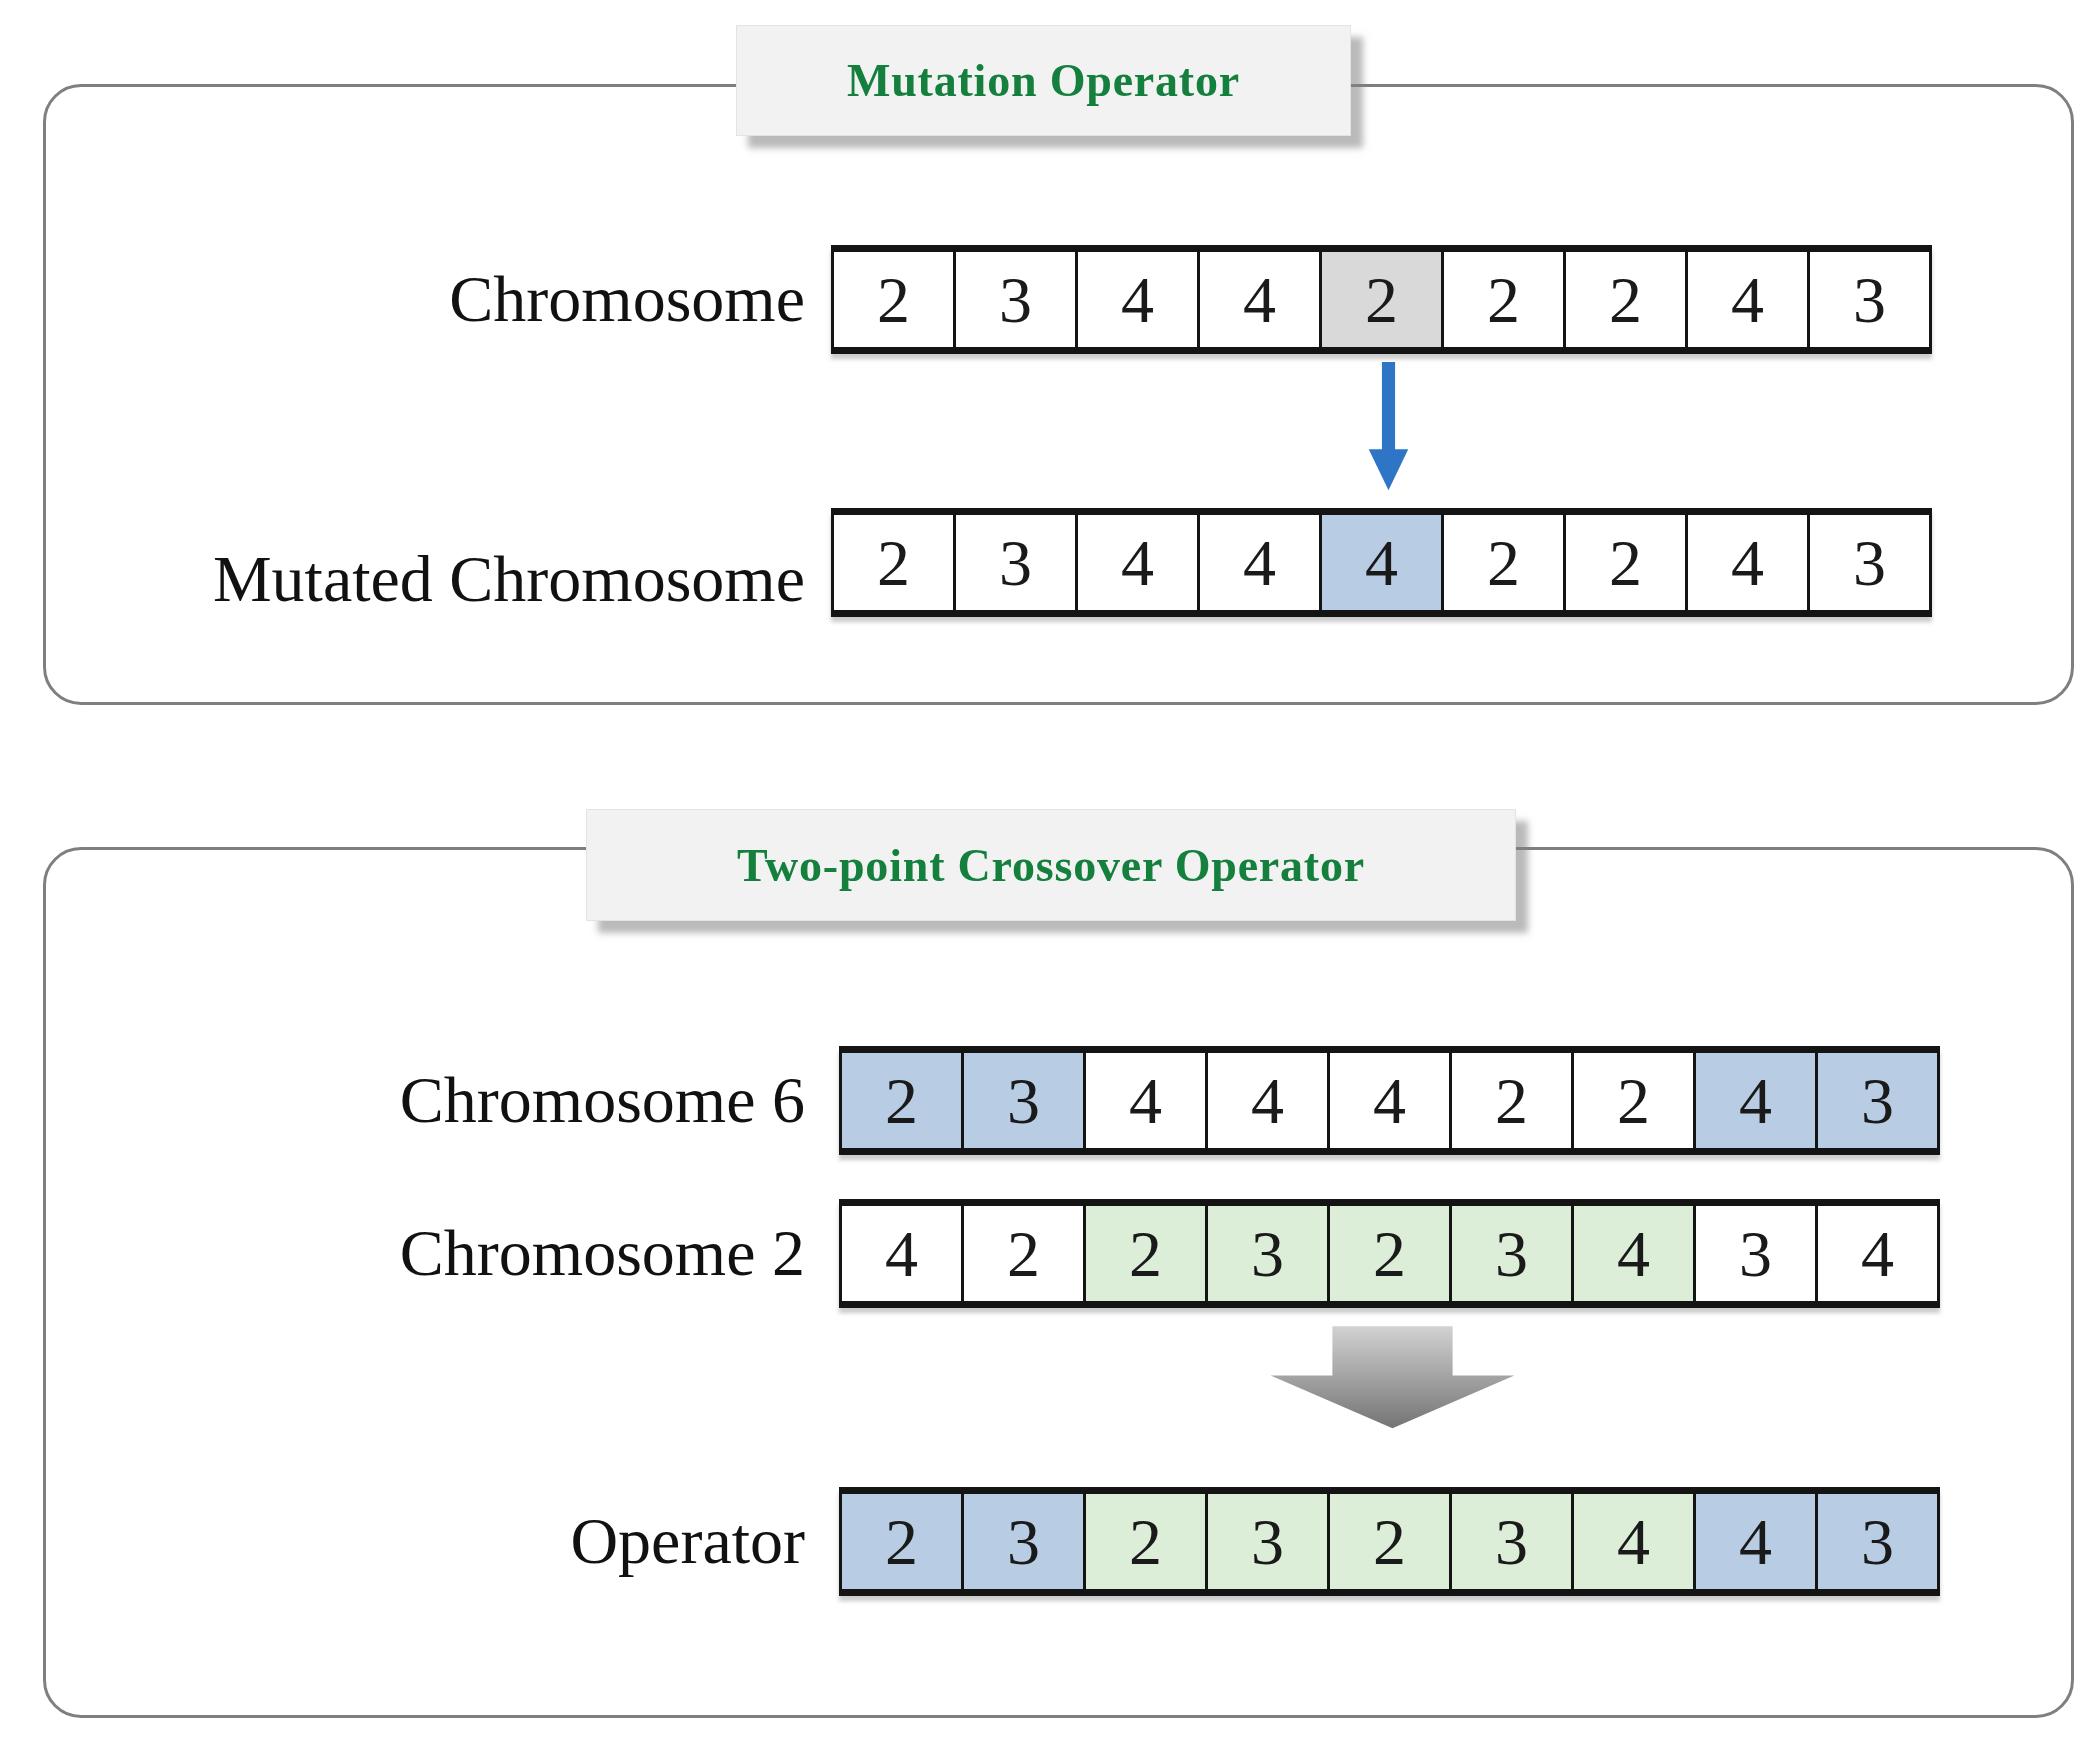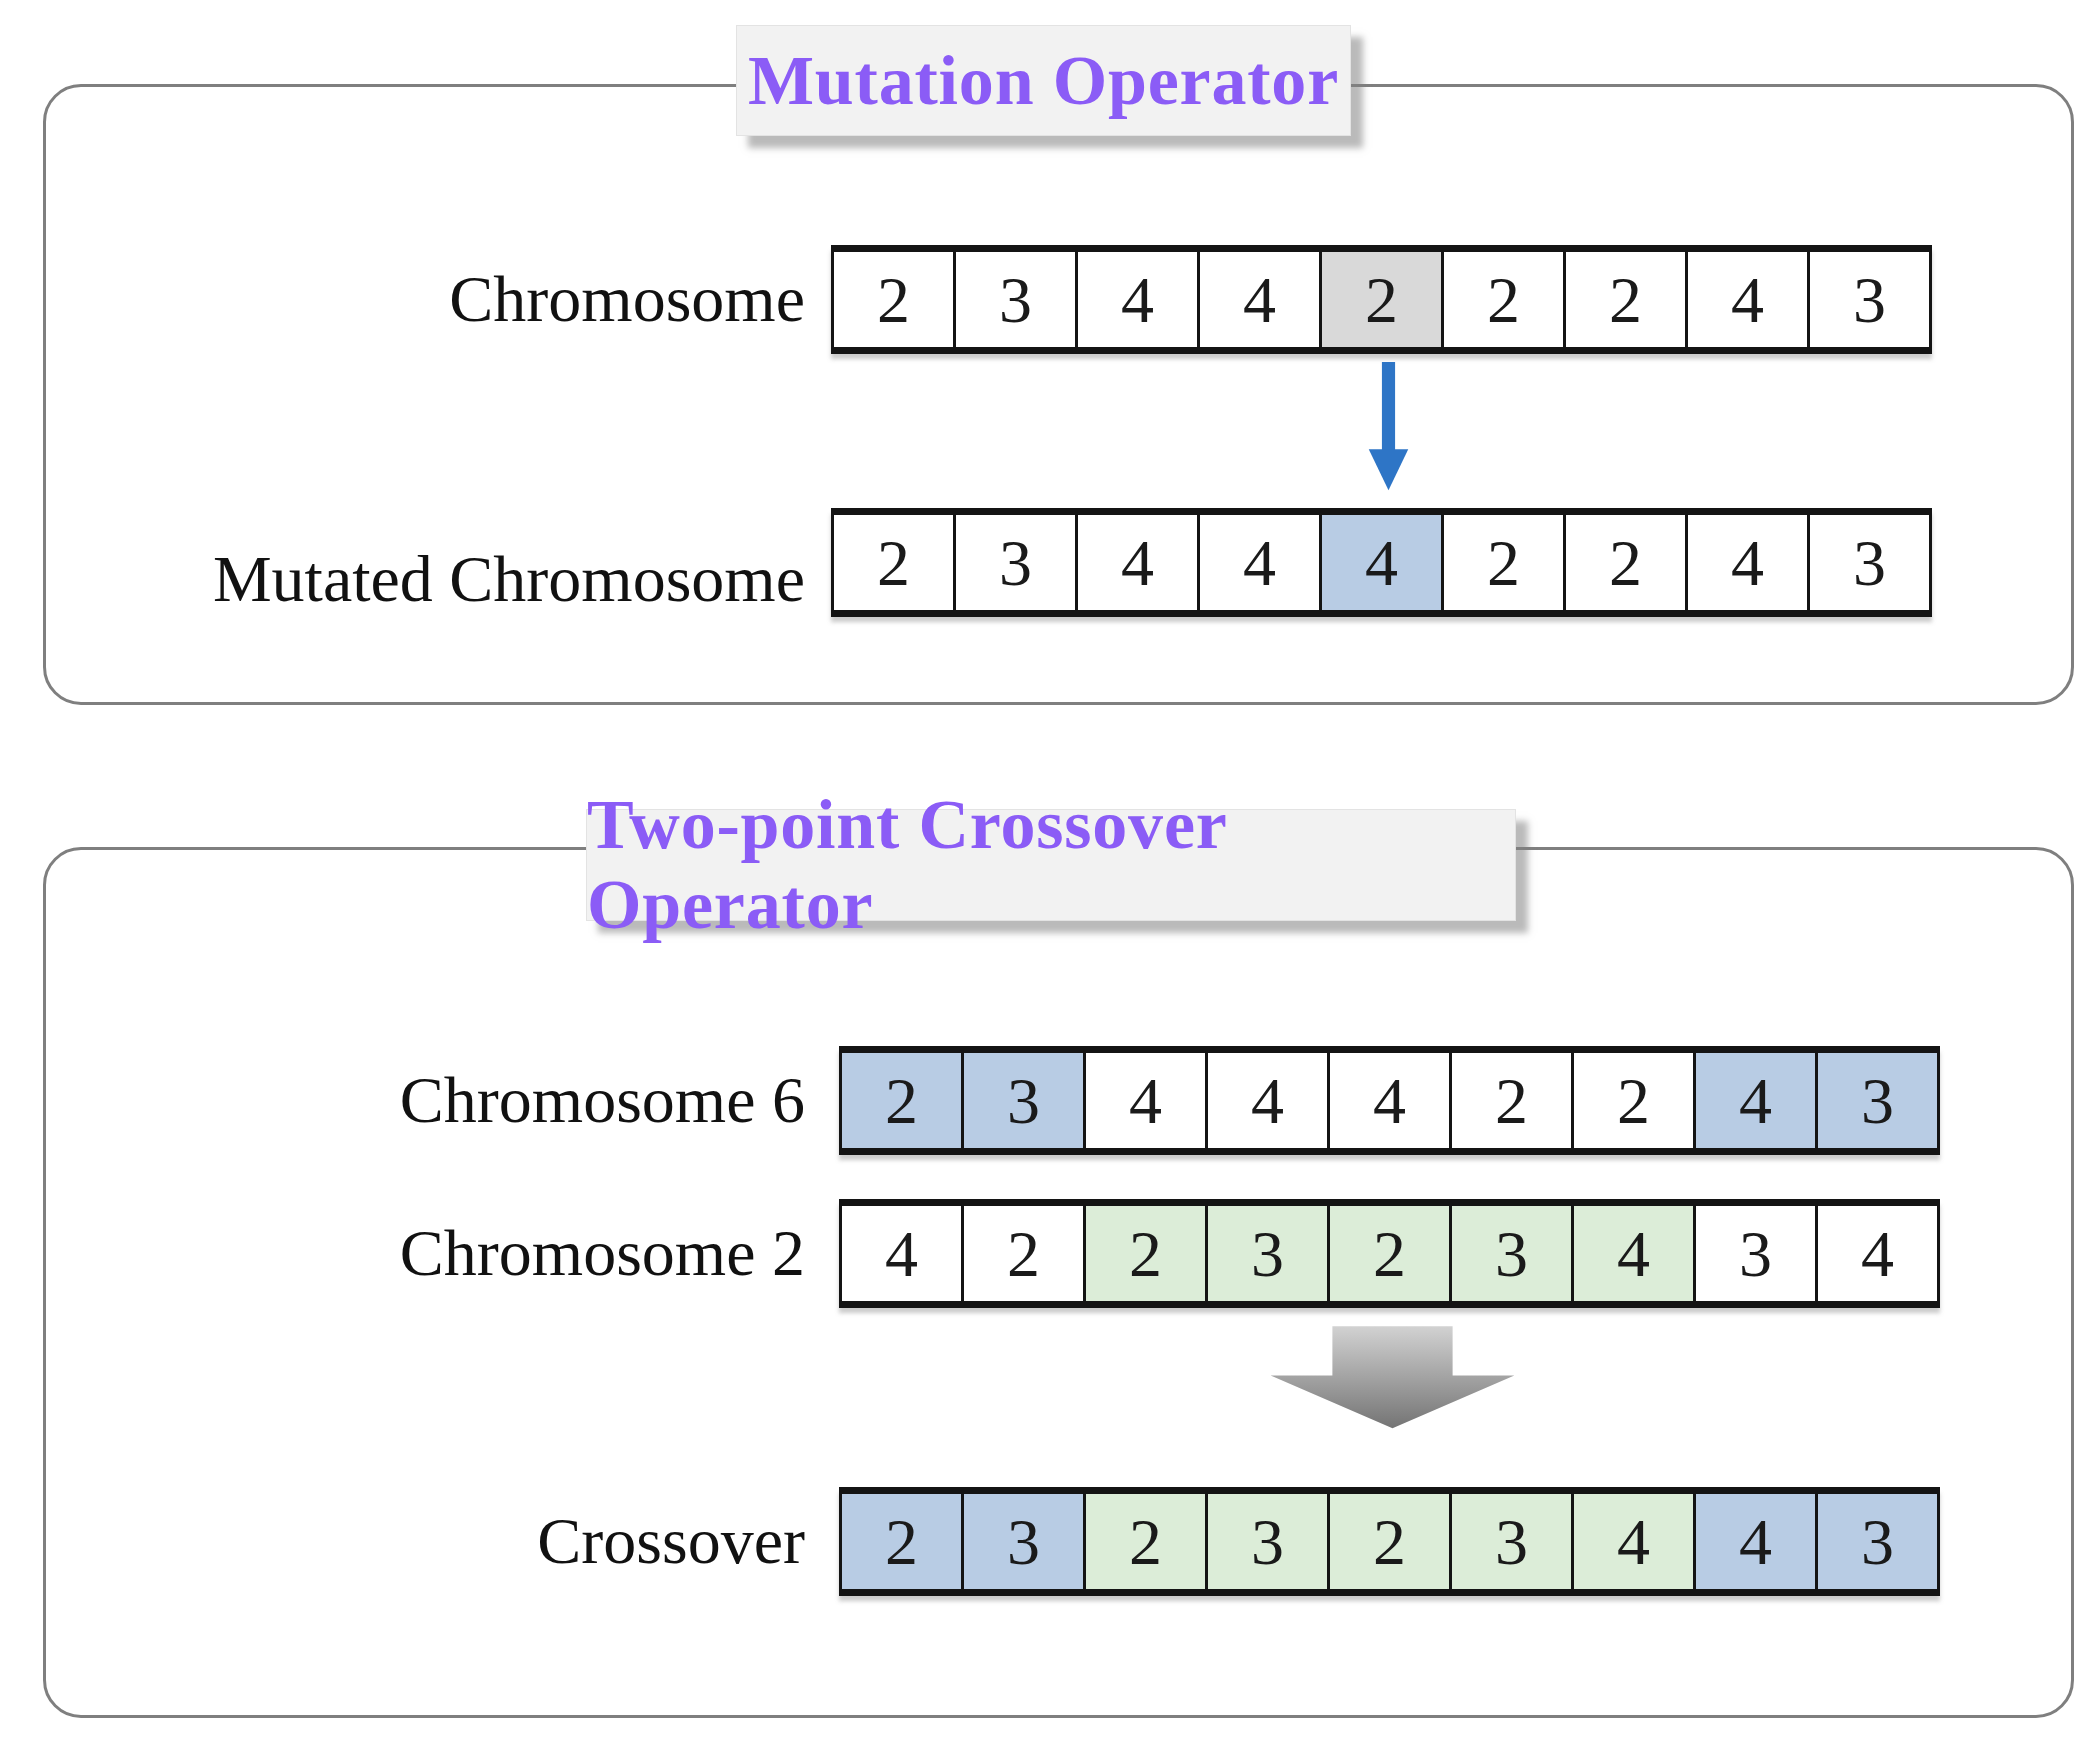--- a/index.html
+++ b/index.html
@@ -12,21 +12,21 @@
     position:absolute; background:#ffffff;
     border:3.3px solid var(--panel-border,#7f7f7f); border-radius:38px;
   }
   #panel-mutation  { left:43px;  top:84px;  width:2025px; height:615px; }
   #panel-crossover { left:43px;  top:847px; width:2025px; height:865px; }
   .title-box {
     position:absolute; z-index:5; background:#f2f2f2;
     border:0.8px solid #e3e3e3;
     box-shadow:11.5px 11.5px 6.6px rgba(130,130,130,0.55);
     display:flex; align-items:center; justify-content:center;
-    font-weight:bold; font-size:70px; letter-spacing:0.8px; color:#8b5cf6;
+    font-weight:bold; font-size:46px; letter-spacing:0.8px; color:#15803d;
   }
   #title-mutation  { left:736px; top:25px;  width:613px;  height:109px; }
   #title-crossover { left:586px; top:809px; width:928px; height:110px; }
 
   .row-label {
     position:absolute; left:0; width:781px; text-align:right;
     font-size:66px; transform:translateY(-50%); white-space:nowrap;padding-left:24px;
   }
   .grid {
     position:absolute; display:flex; background:#fff;
@@ -135,21 +135,21 @@
   <svg class="arrow" id="arrow-crossover" width="247" height="104" viewBox="0 0 300 126">
     <defs>
       <linearGradient id="grayGrad" x1="0" y1="0" x2="0" y2="1">
         <stop offset="0" stop-color="#d2d2d2"></stop>
         <stop offset="1" stop-color="#747474"></stop>
       </linearGradient>
     </defs>
     <path d="M 77 0 L 223 0 L 223 60 L 298 60 L 150 124 L 2 60 L 77 60 Z" fill="url(#grayGrad)"></path>
   </svg>
 
-  <div class="row-label" id="label-offspring">Crossover</div>
+  <div class="row-label" id="label-offspring">Operator</div>
   <div class="grid" id="grid-offspring">
       <div class="cell blue">2</div>
       <div class="cell blue">3</div>
       <div class="cell green">2</div>
       <div class="cell green">3</div>
       <div class="cell green">2</div>
       <div class="cell green">3</div>
       <div class="cell green">4</div>
       <div class="cell blue">4</div>
       <div class="cell blue">3</div>

